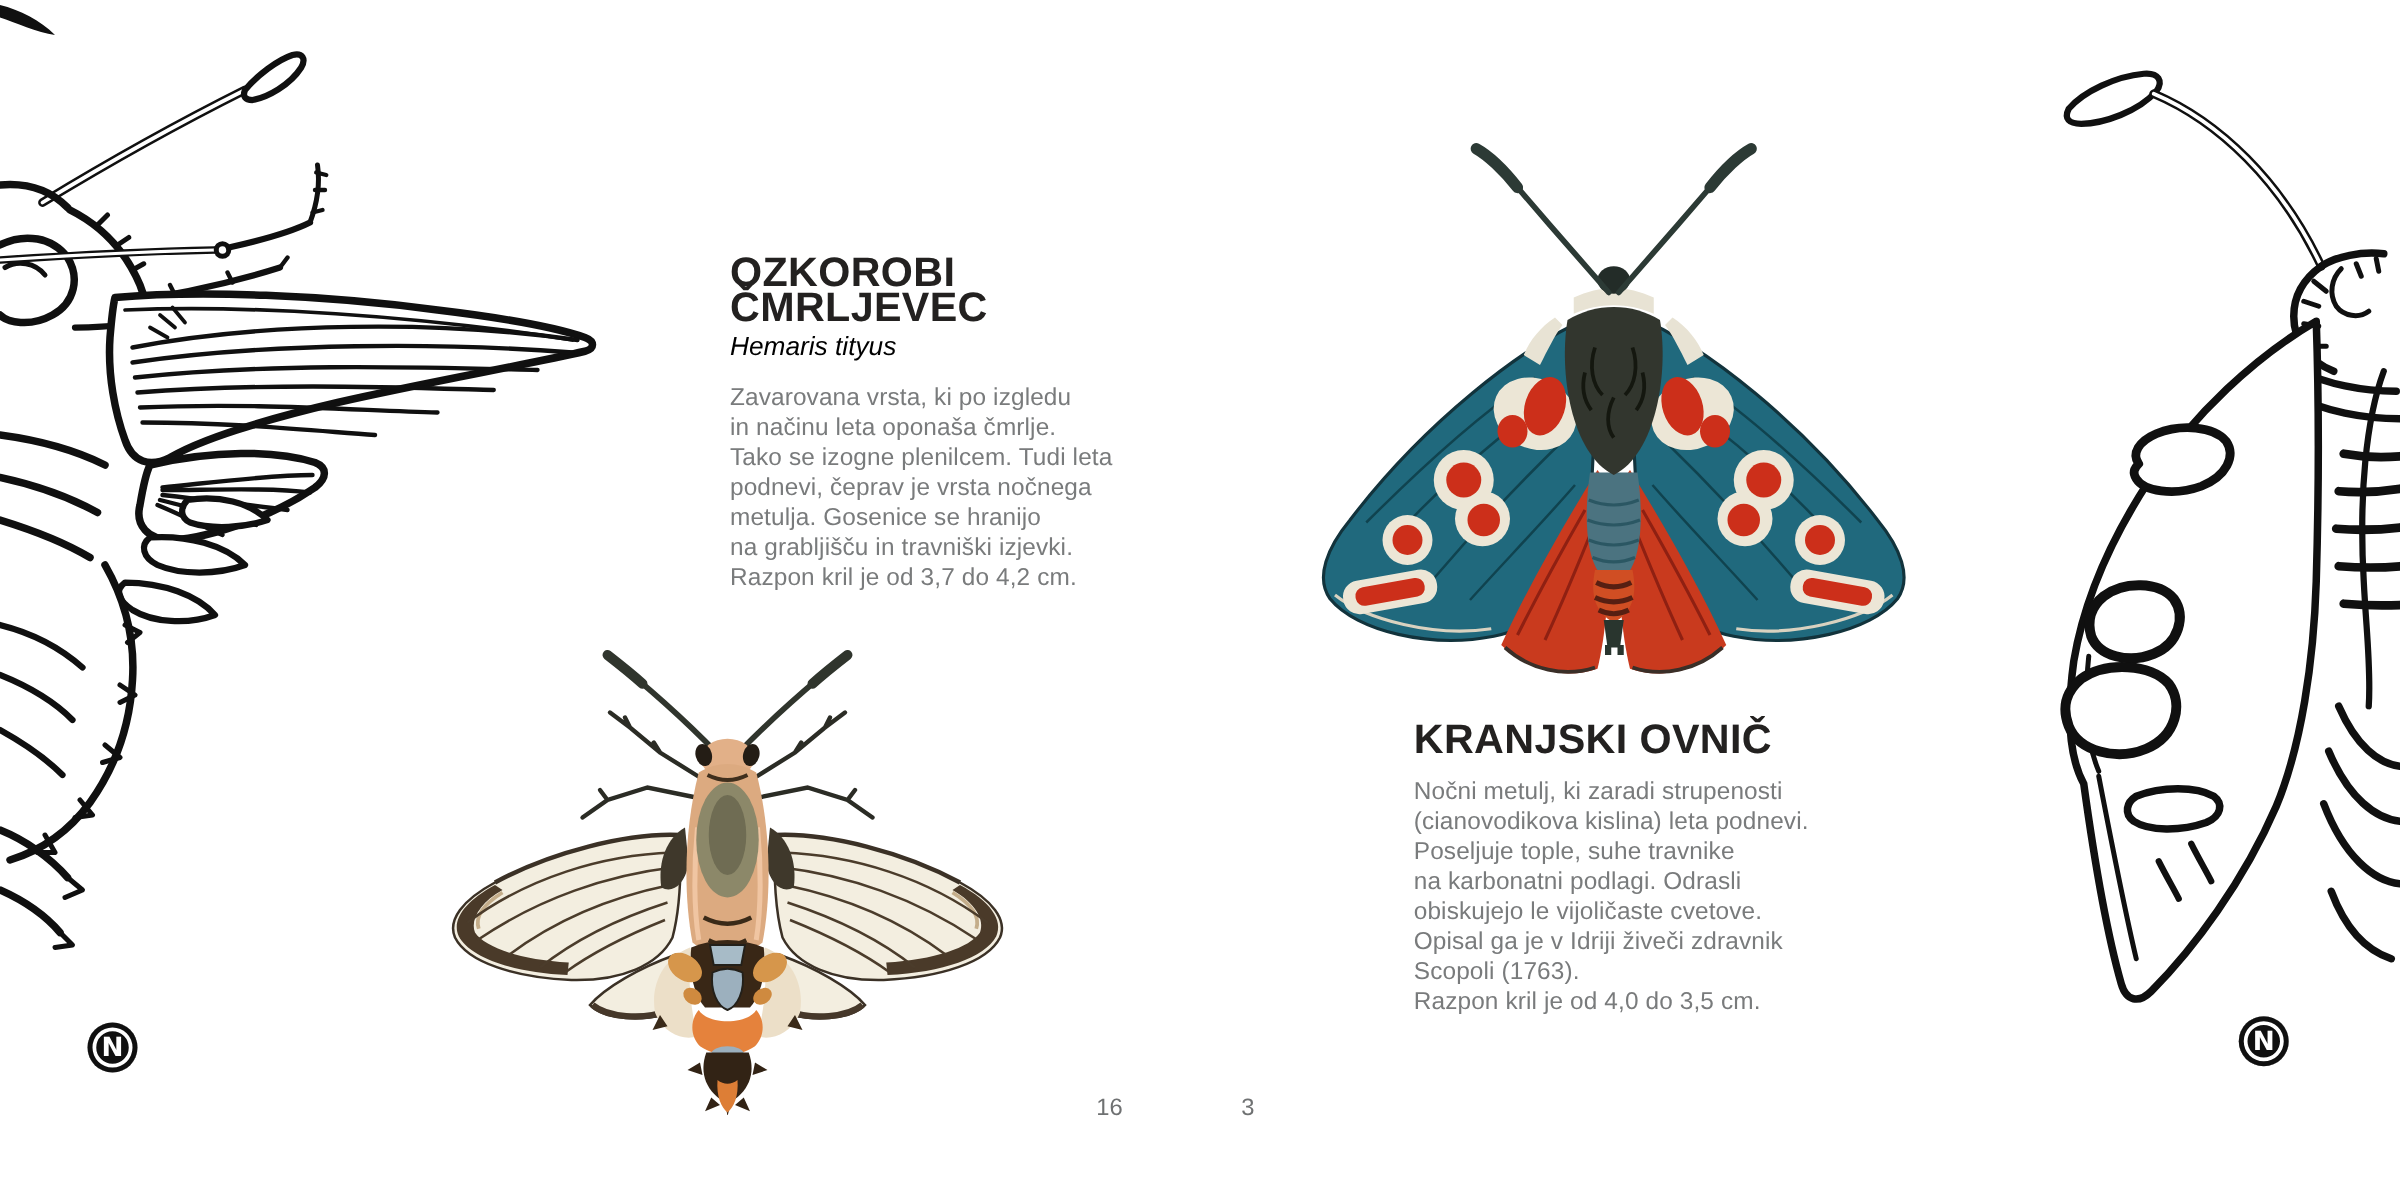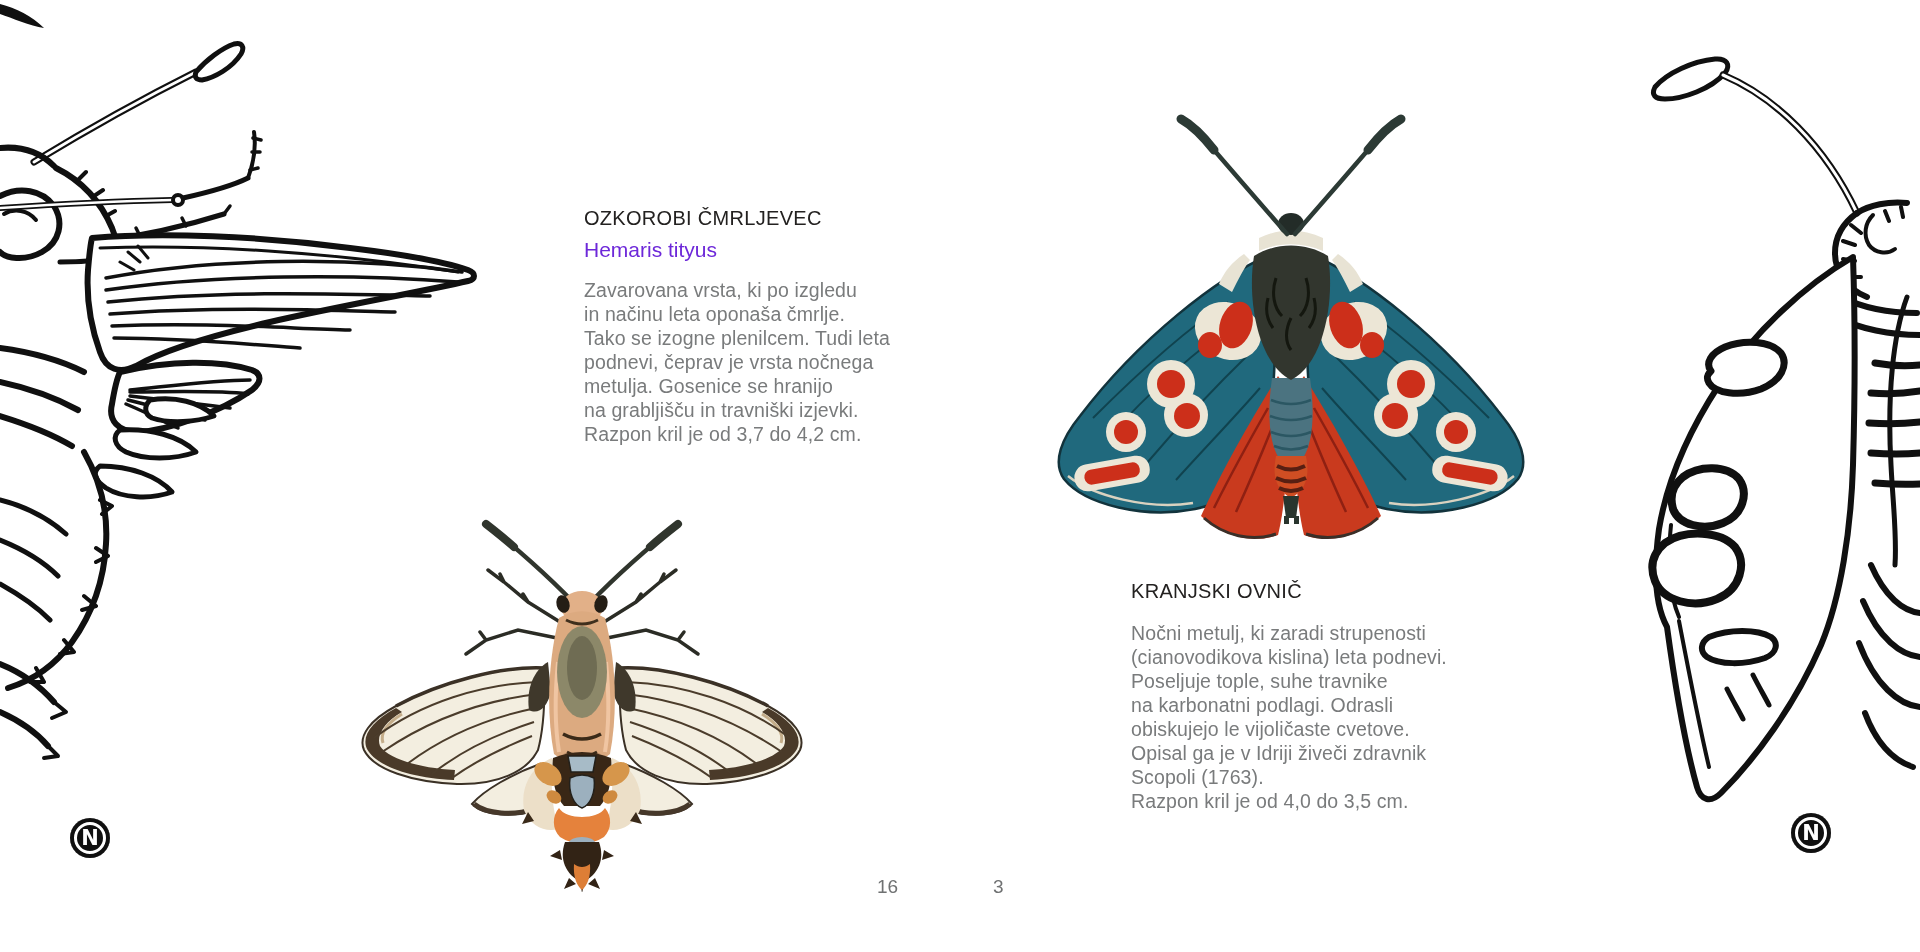--- a/index.html
+++ b/index.html
@@ -1,20 +1,20 @@
 <!DOCTYPE html>
 <html><head>
 <meta charset="utf-8">
 <style>
   html,body{margin:0;padding:0;background:#e8e8e8;}
   .page{position:relative;width:1920px;height:952px;background:#ffffff;overflow:hidden;
         font-family:"Liberation Sans", sans-serif;}
   .text-block{position:absolute;}
-  .title{font-size:20px;font-weight:400;color:#232120;letter-spacing:.3px;line-height:28px;}
-  .species{font-size:21px;color:#6d28d9;margin-top:6px;line-height:24px;}
+  .title{font-size:33px;font-weight:700;color:#232120;letter-spacing:.3px;line-height:28px;}
+  .species{font-size:21px;font-style:italic;color:#000000;margin-top:6px;line-height:24px;}
   .desc{font-size:19.5px;line-height:24px;color:#797b7c;margin-top:16px;white-space:pre-line;letter-spacing:.1px;}
   .pagenum{position:absolute;width:28px;text-align:left;font-size:19px;color:#6f7172;}
   .badge{position:absolute;width:40px;height:40px;border-radius:50%;background:#101010;
          box-shadow:inset 0 0 0 4px #101010, inset 0 0 0 7px #ffffff;
          display:flex;align-items:center;justify-content:center;
          color:#ffffff;font-weight:700;font-size:21px;font-family:"DejaVu Sans", sans-serif;}
   .illo{position:absolute;}
   svg{display:block;}
 </style>
 </head>

